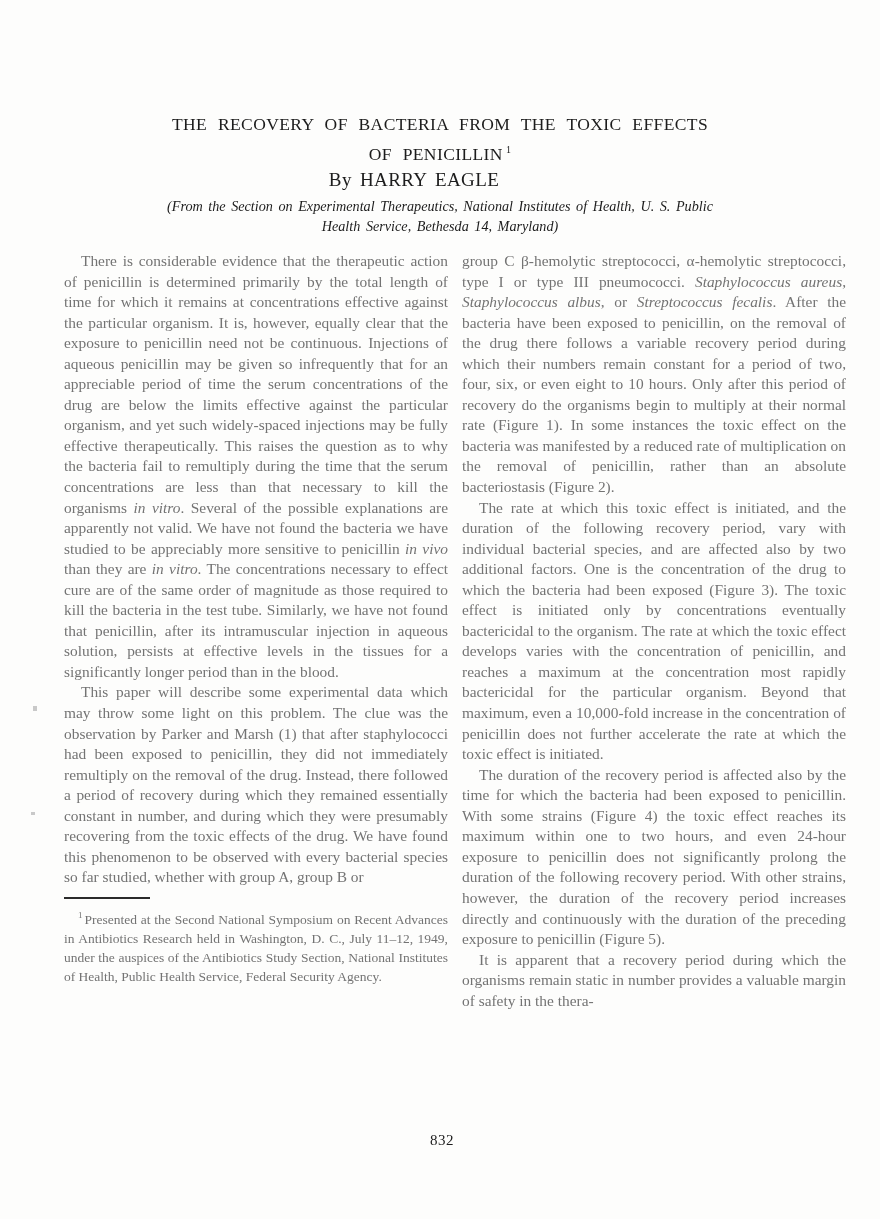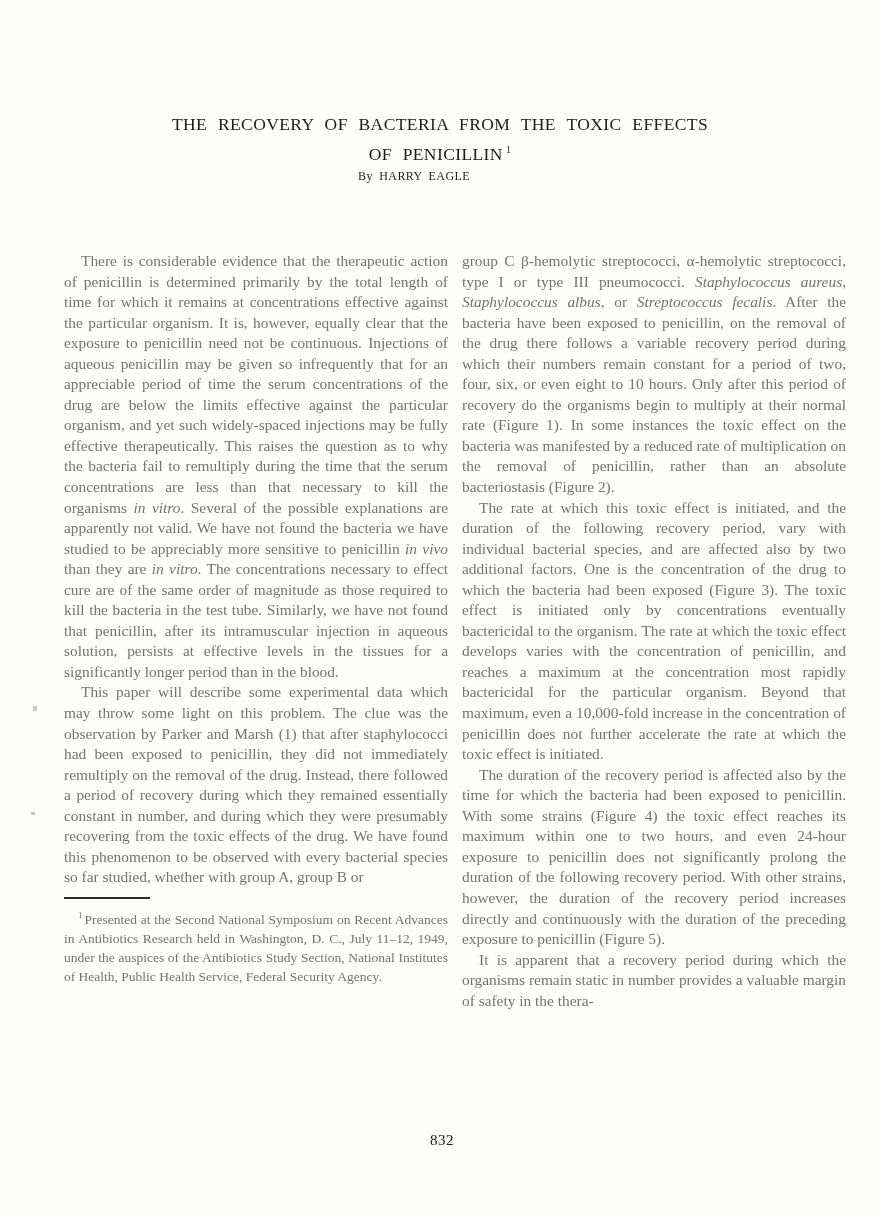--- a/index.html
+++ b/index.html
@@ -20,21 +20,21 @@
     position: absolute; top: 112px; left: 0; width: 880px;
     text-align: center;
     font-size: 17.5px; line-height: 25px;
     letter-spacing: 0.4px; word-spacing: 6px;
     color: #1c1c1c;
   }
   .title sup { font-size: 10px; margin-left: 3px; }
   .byline {
     position: absolute; top: 169px; left: 0; width: 828px;
     text-align: center;
-    font-size: 12px; letter-spacing: 0.4px; word-spacing: 3px;
+    font-size: 19px; letter-spacing: 0.4px; word-spacing: 3px;
   }
   .affiliation {
     position: absolute; top: 196px; left: 0; width: 880px;
     text-align: center; font-style: italic;
     font-size: 14.2px; line-height: 20px; word-spacing: 2px;
   }
   .columns {
     position: absolute; top: 251px; left: 64px;
     width: 782px;
     display: flex; gap: 14px;
@@ -76,20 +76,24 @@
   <div class="title">
     <span>THE RECOVERY OF BACTERIA FROM THE TOXIC EFFECTS</span><br>
     <span>OF PENICILLIN</span><sup>1</sup>
   </div>
 
   <div class="byline">
     <span>By</span>
     <span>HARRY EAGLE</span>
   </div>
 
+  <div class="affiliation">
+    <span>(From the Section on Experimental Therapeutics, National Institutes of Health, U. S. Public</span><br>
+    <span>Health Service, Bethesda 14, Maryland)</span>
+  </div>
 
   <div class="columns">
     <div class="col">
       <div>
           <p class="para indent"><span>There is considerable evidence that the therapeutic action of penicillin is determined primarily by the total length of time for which it remains at concentrations effective against the particular organism.  It is, however, equally clear that the exposure to penicillin need not be continuous.  Injections of aqueous penicillin may be given so infrequently that for an appreciable period of time the serum concentrations of the drug are below the limits effective against the particular organism, and yet such widely-spaced injections may be fully effective therapeutically.  This raises the question as to why the bacteria fail to remultiply during the time that the serum concentrations are less than that necessary to kill the organisms </span><i>in vitro</i><span>.  Several of the possible explanations are apparently not valid.  We have not found the bacteria we have studied to be appreciably more sensitive to penicillin </span><i>in vivo</i><span> than they are </span><i>in vitro</i><span>.  The concentrations necessary to effect cure are of the same order of magnitude as those required to kill the bacteria in the test tube.  Similarly, we have not found that penicillin, after its intramuscular injection in aqueous solution, persists at effective levels in the tissues for a significantly longer period than in the blood.</span></p>
           <p class="para indent"><span>This paper will describe some experimental data which may throw some light on this problem.  The clue was the observation by Parker and Marsh (1) that after staphylococci had been exposed to penicillin, they did not immediately remultiply on the removal of the drug.  Instead, there followed a period of recovery during which they remained essentially constant in number, and during which they were presumably recovering from the toxic effects of the drug.  We have found this phenomenon to be observed with every bacterial species so far studied, whether with group A, group B or</span></p>
         </div>
       <div class="footnote-block">
         <hr class="footnote-rule">
         <p class="footnote"><sup>1</sup><span>Presented at the Second National Symposium on Recent Advances in Antibiotics Research held in Washington, D. C., July 11–12, 1949, under the auspices of the Antibiotics Study Section, National Institutes of Health, Public Health Service, Federal Security Agency.</span></p>

